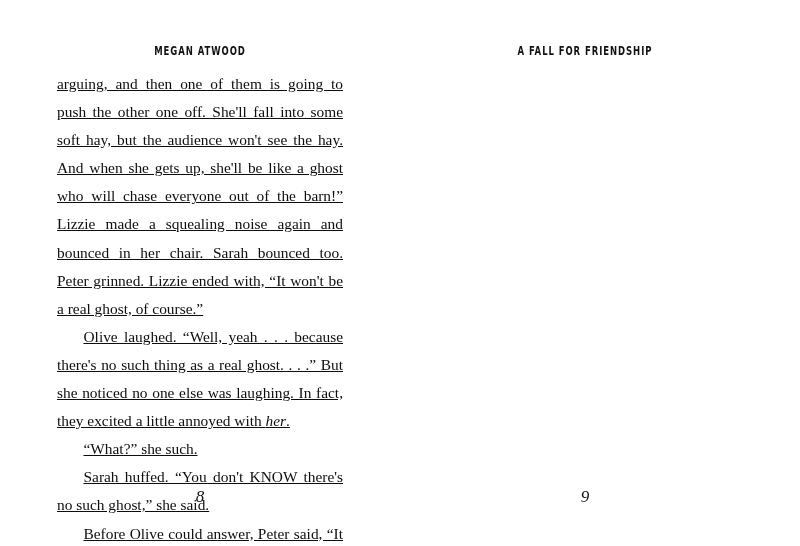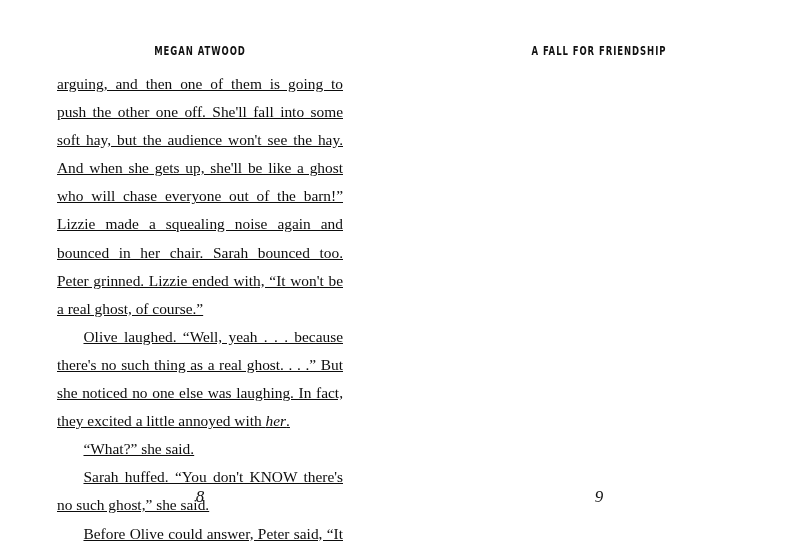--- a/index.html
+++ b/index.html
@@ -25,21 +25,21 @@
   }
 
   .page {
     position: absolute;
     top: 0;
     height: 546px;
     width: 400px;
     box-sizing: border-box;
   }
   .page-left  { left: 0; }
-  .page-right { left: 399px; }
+  .page-right { left: 385px; }
 
   
   .running-head {
     position: absolute;
     top: 44px;
     left: 0;
     width: 400px;
     text-align: center;
     font-family: "DejaVu Sans Condensed", "Liberation Sans Narrow", "Liberation Sans", sans-serif;
     font-weight: bold;
@@ -99,21 +99,21 @@
   <div class="page page-left">
 
     <div class="running-head">MEGAN ATWOOD</div>
 
     <div class="textblock">
 
       <p class="no-indent">arguing, and then one of them is going to push the other one off. She'll fall into some soft hay, but the audience won't see the hay. And when she gets up, she'll be like a ghost who will chase everyone out of the barn!” Lizzie made a squealing noise again and bounced in her chair. Sarah bounced too. Peter grinned. Lizzie ended with, “It won't be a real ghost, of course.”</p>
 
       <p><span>Olive laughed. “Well, yeah . . . because there's no such thing as a real ghost. . . .” But she noticed no one else was laughing. In fact, they excited a little annoyed with </span><em>her</em><span>.</span></p>
 
-      <p>“What?” she said.</p>
+      <p>“What?” she such.</p>
 
       <p>Sarah huffed. “You don't KNOW there's no such ghost,” she said.</p>
 
       <p>Before Olive could answer, Peter said, “It sounds awesome, Lizzie. We are all so excited.”</p>
 
     </div>
 
     <div class="folio">8</div>
   </div>
 

